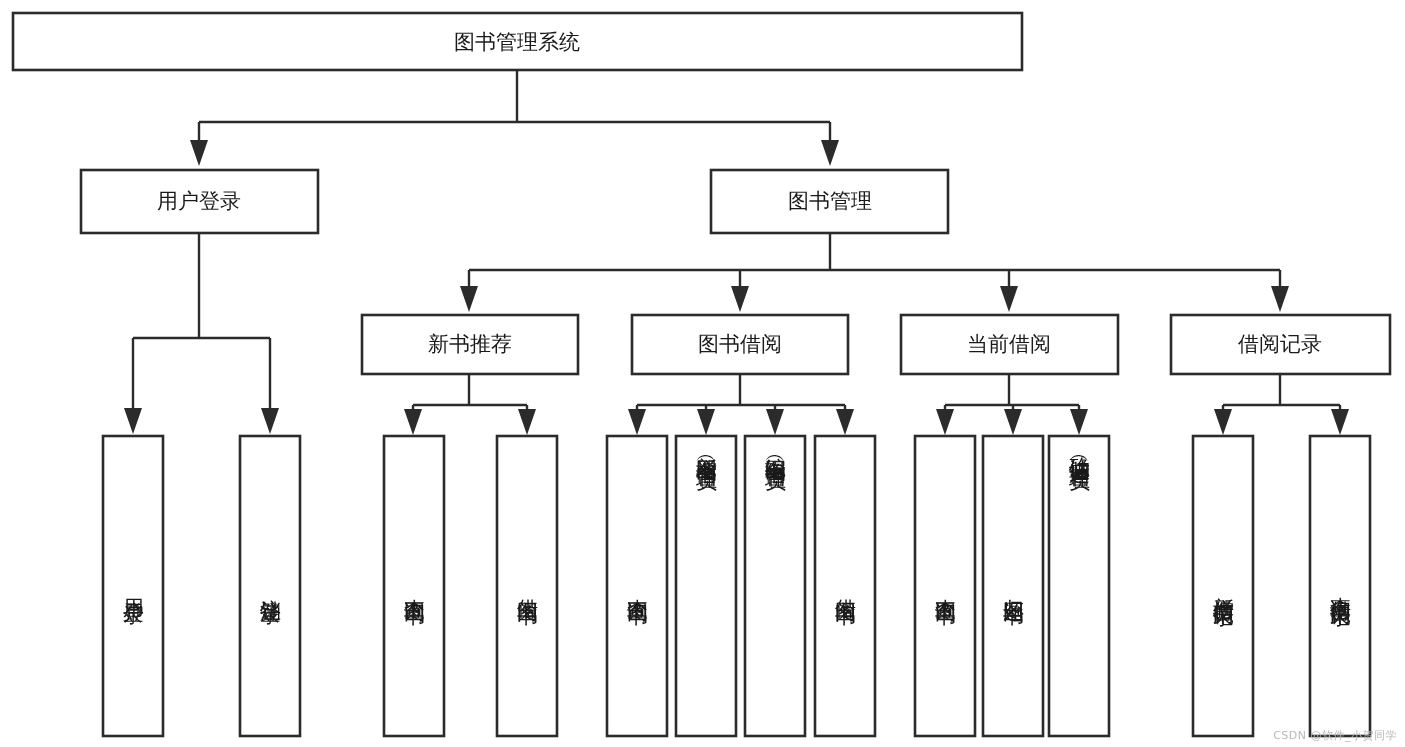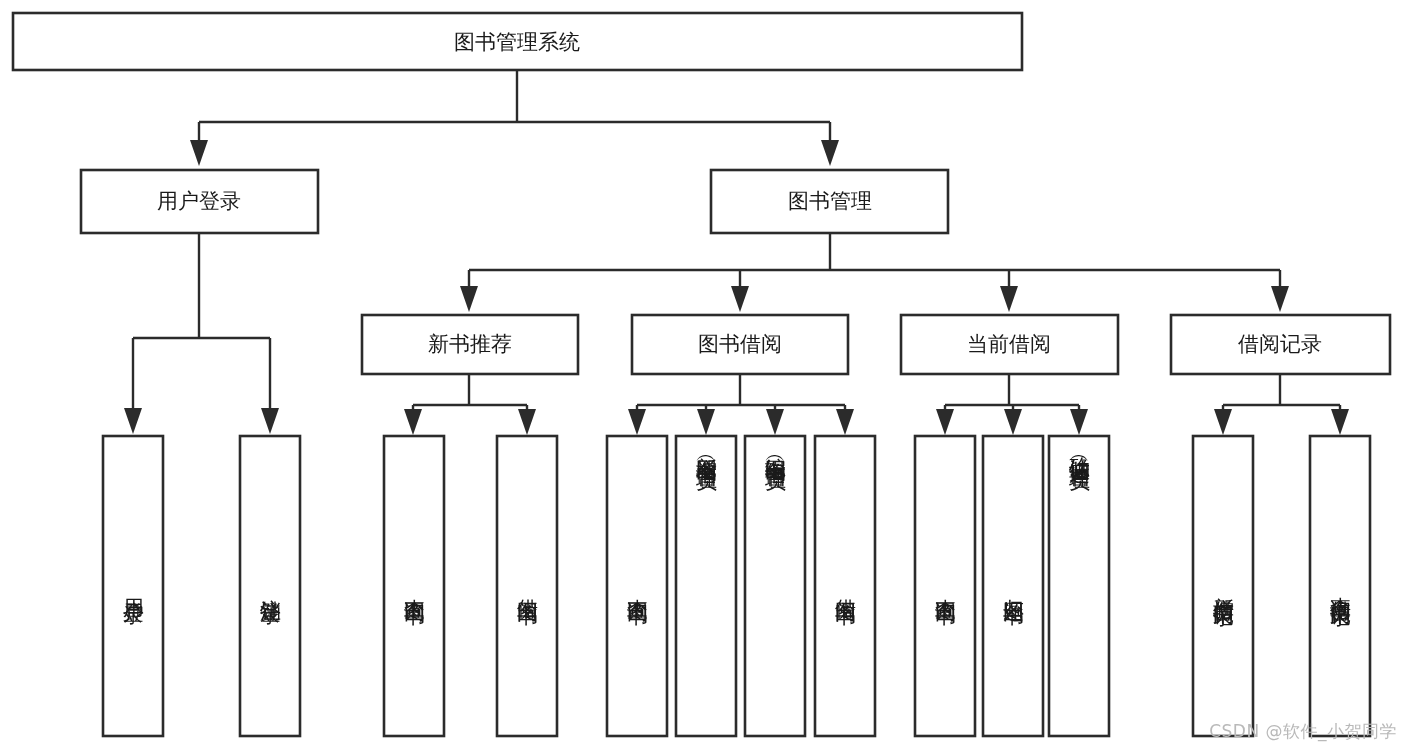--- a/index.html
+++ b/index.html
@@ -71,21 +71,21 @@
     letter-spacing: 2px;
     color: #1a1a1a;
     white-space: nowrap;
     text-align: center;
   }
   #watermark {
     position: absolute;
     right: 8px;
     bottom: 4px;
     font-family: "DejaVu Sans", "Liberation Sans", sans-serif;
-    font-size: 17px;
+    font-size: 11px;
     color: #b9b9b9;
     letter-spacing: 0.5px;
     user-select: none;
     margin-left: 36px;
   }
 </style>
 </head>
 <body>
 
 <div id="diagram-root">

